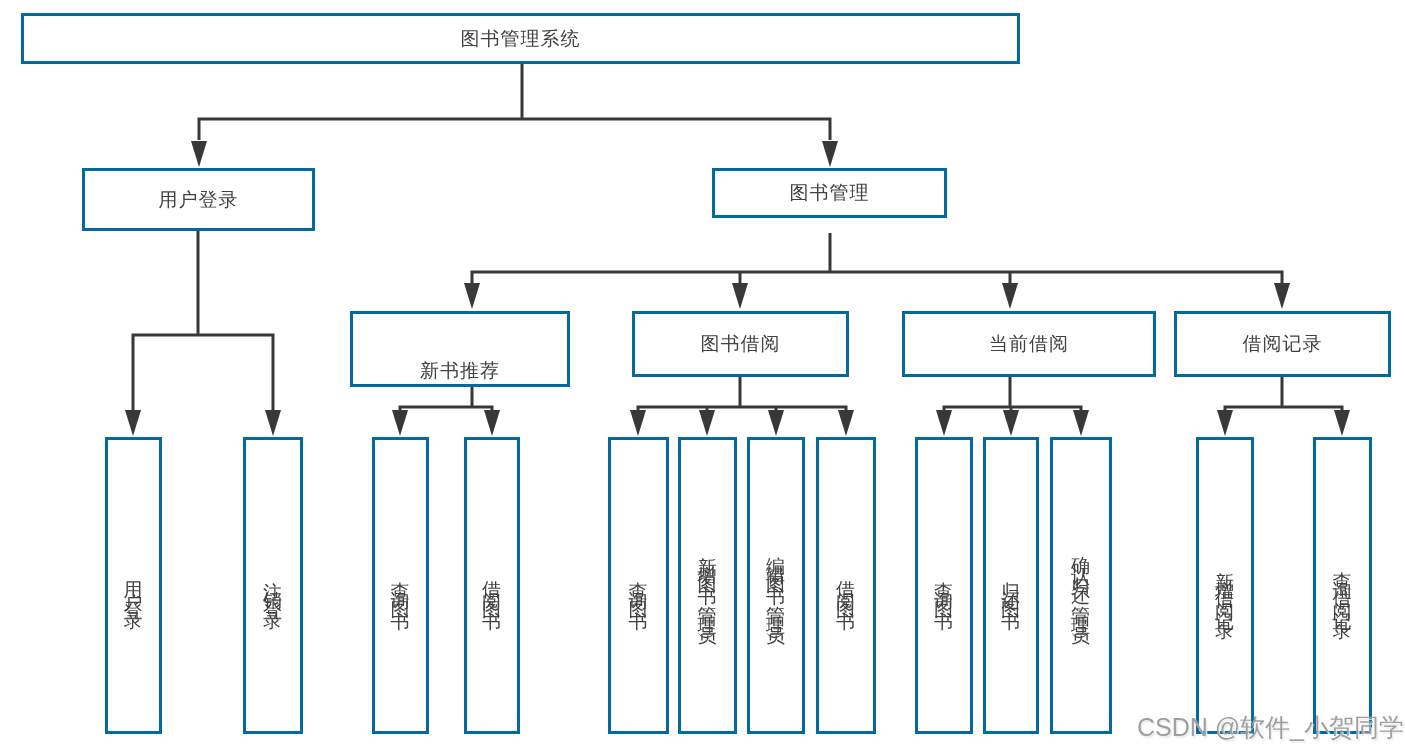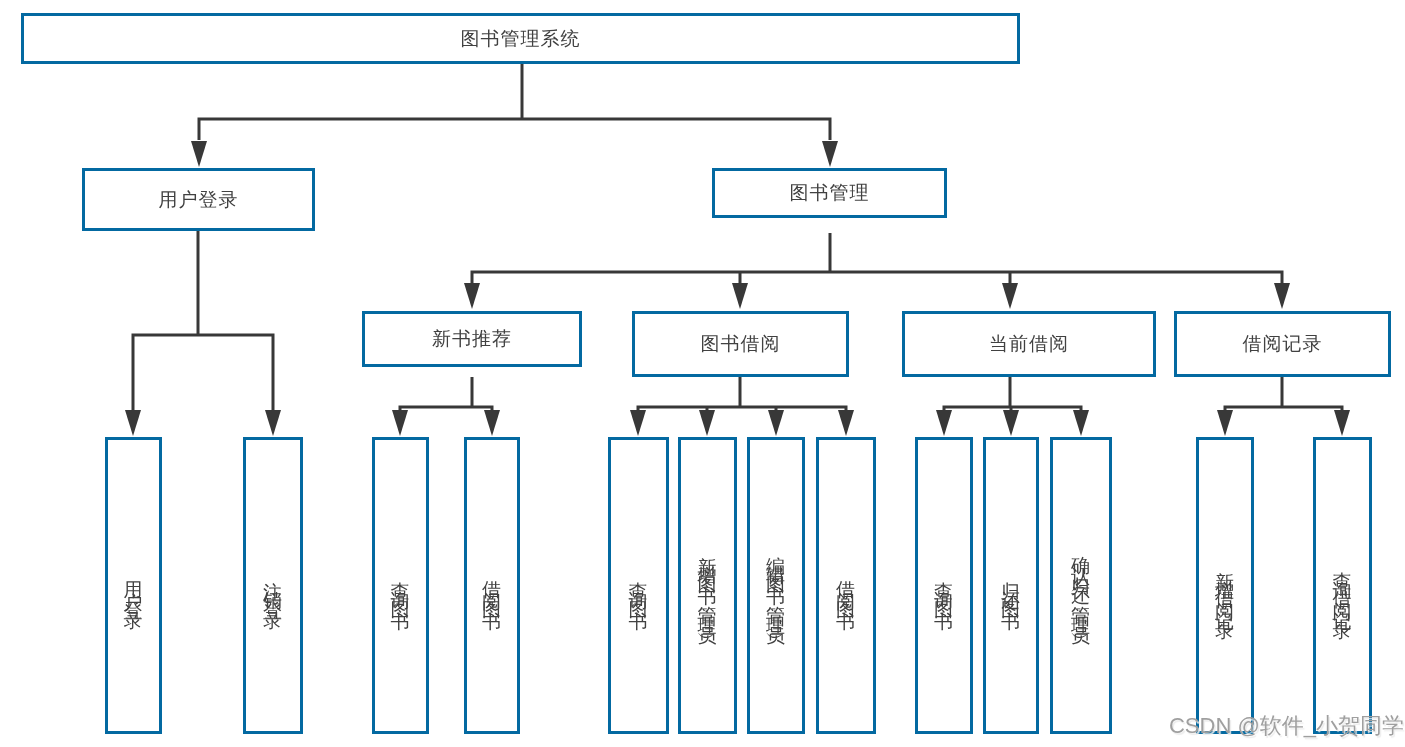--- a/index.html
+++ b/index.html
@@ -45,21 +45,21 @@
     font-size: 19px;
     letter-spacing: 10px;
     line-height: 1;
     color: #414141;
   }
   #watermark {
     position: absolute;
     right: 1px;
     top: 711px;
     z-index: 3;
-    font-size: 22px;
+    font-size: 25px;
     color: #9f9f9f;
     text-shadow: 1.5px 1.5px 1px rgba(235,235,235,0.95);
     white-space: nowrap;
   }
 </style>
 </head>
 <body>
 
 <div id="stage">
 
@@ -103,21 +103,21 @@
     <span>图书管理系统</span>
   </div>
 
   <div class="box h" style="left:82px; top:168px; width:233px; height:63px;">
     <span>用户登录</span>
   </div>
   <div class="box h" style="left:712px; top:168px; width:235px; height:50px;">
     <span>图书管理</span>
   </div>
 
-  <div class="box h" style="left:362px; top:311px; width:220px; height:56px;">
+  <div class="box h" style="left:350px; top:311px; width:220px; height:76px;align-items:flex-end;">
     <span>新书推荐</span>
   </div>
   <div class="box h" style="left:632px; top:311px; width:217px; height:66px;">
     <span>图书借阅</span>
   </div>
   <div class="box h" style="left:902px; top:311px; width:254px; height:66px;">
     <span>当前借阅</span>
   </div>
   <div class="box h" style="left:1174px; top:311px; width:217px; height:66px;">
     <span>借阅记录</span>

